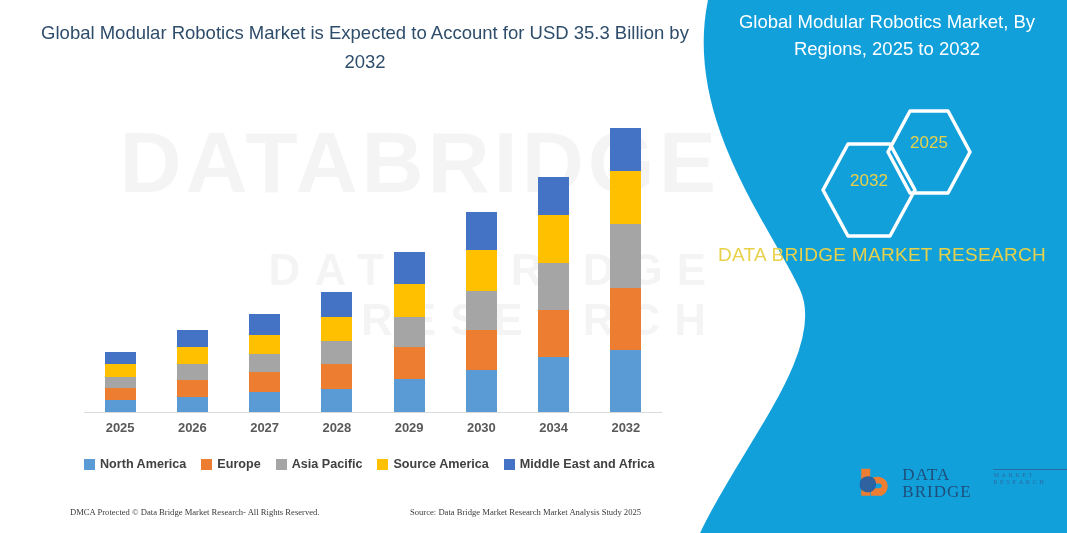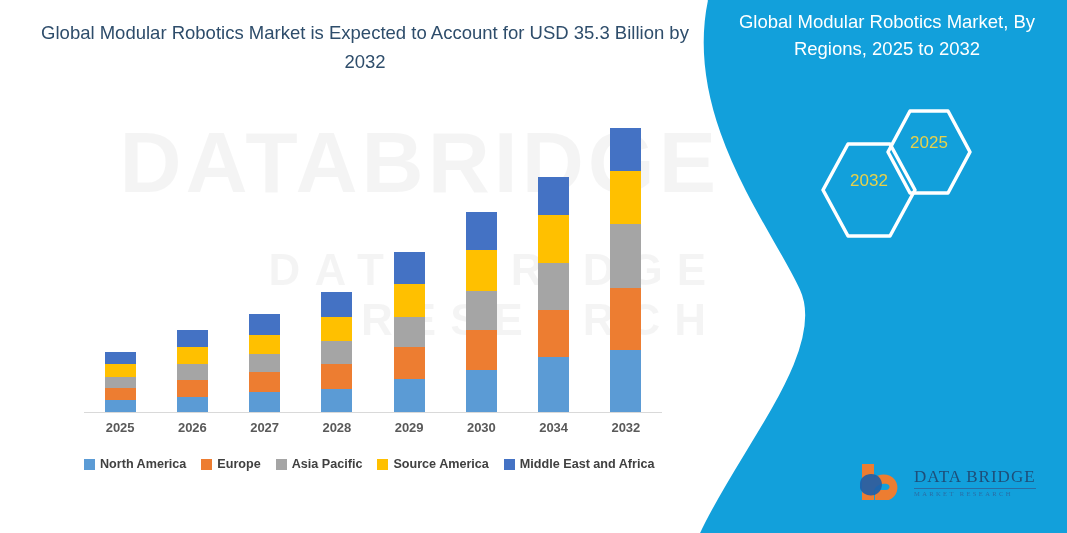--- a/index.html
+++ b/index.html
@@ -80,21 +80,21 @@
 
   
   .logo-block {
     position: absolute;
     left: 182px; top: 462px;
     display: flex;
     align-items: center;
     gap: 9px;
     z-index: 4;
   }
-  .logo-text { display: flex; flex-direction: column; line-height: 1; }
+  .logo-text { display: flex; flex-direction: row; line-height: 1; }
   .logo-main {
     font-family: "Liberation Serif", serif;
     font-size: 17px;
     letter-spacing: 1px;
     color: #1e4e79;
   }
   .logo-sub {
     font-family: "Liberation Serif", serif;
     font-size: 6.5px;
     letter-spacing: 2.4px;
@@ -241,20 +241,21 @@
       <div class="hex-label">2025</div>
     </div>
 
     <div class="hex-wrap hex-2032">
       <svg width="104" height="104" viewBox="0 0 104 104">
         <polygon points="31,6 73,6 98,52 73,98 31,98 6,52" fill="none" stroke="#ffffff" stroke-width="3.5" stroke-linejoin="round"></polygon>
       </svg>
       <div class="hex-label">2032</div>
     </div>
 
+    <div class="dbmr-text">DATA BRIDGE MARKET RESEARCH</div>
 
     <div class="logo-block">
       <svg width="46" height="42" viewBox="0 0 46 42">
         <path d="M3,2 L15,2 L15,16 C20,11 31,11 36,18 C41,25 38,35 30,38 L16,38 L16,28 L27,28
                  C31,28 32,23 28,22 C24,21 15,23 15,30 L15,38 L3,38 Z" fill="#ED7D31"></path>
         <path d="M1,22 C1,14 10,10 17,13 C24,16 25,26 19,31 C13,36 3,33 1,26 Z" fill="#1F5FA9" opacity="0.92"></path>
       </svg>
       <div class="logo-text">
         <span class="logo-main">DATA BRIDGE</span>
         <span class="logo-sub">MARKET RESEARCH</span>
@@ -373,14 +374,18 @@
         <div class="legend-item">
           <span class="legend-swatch" style="background: rgb(255, 192, 0);"></span>
           <span class="legend-label">Source America</span>
         </div>
         <div class="legend-item">
           <span class="legend-swatch" style="background: rgb(68, 114, 196);"></span>
           <span class="legend-label">Middle East and Africa</span>
         </div>
       </div>
 
+    <div class="footer">
+      <span class="footer-left">DMCA Protected © Data Bridge Market Research-  All Rights Reserved.</span>
+      <span class="footer-right">Source: Data Bridge Market Research  Market Analysis Study 2025</span>
+    </div>
   </div>
 </div>
 
 </body></html>

